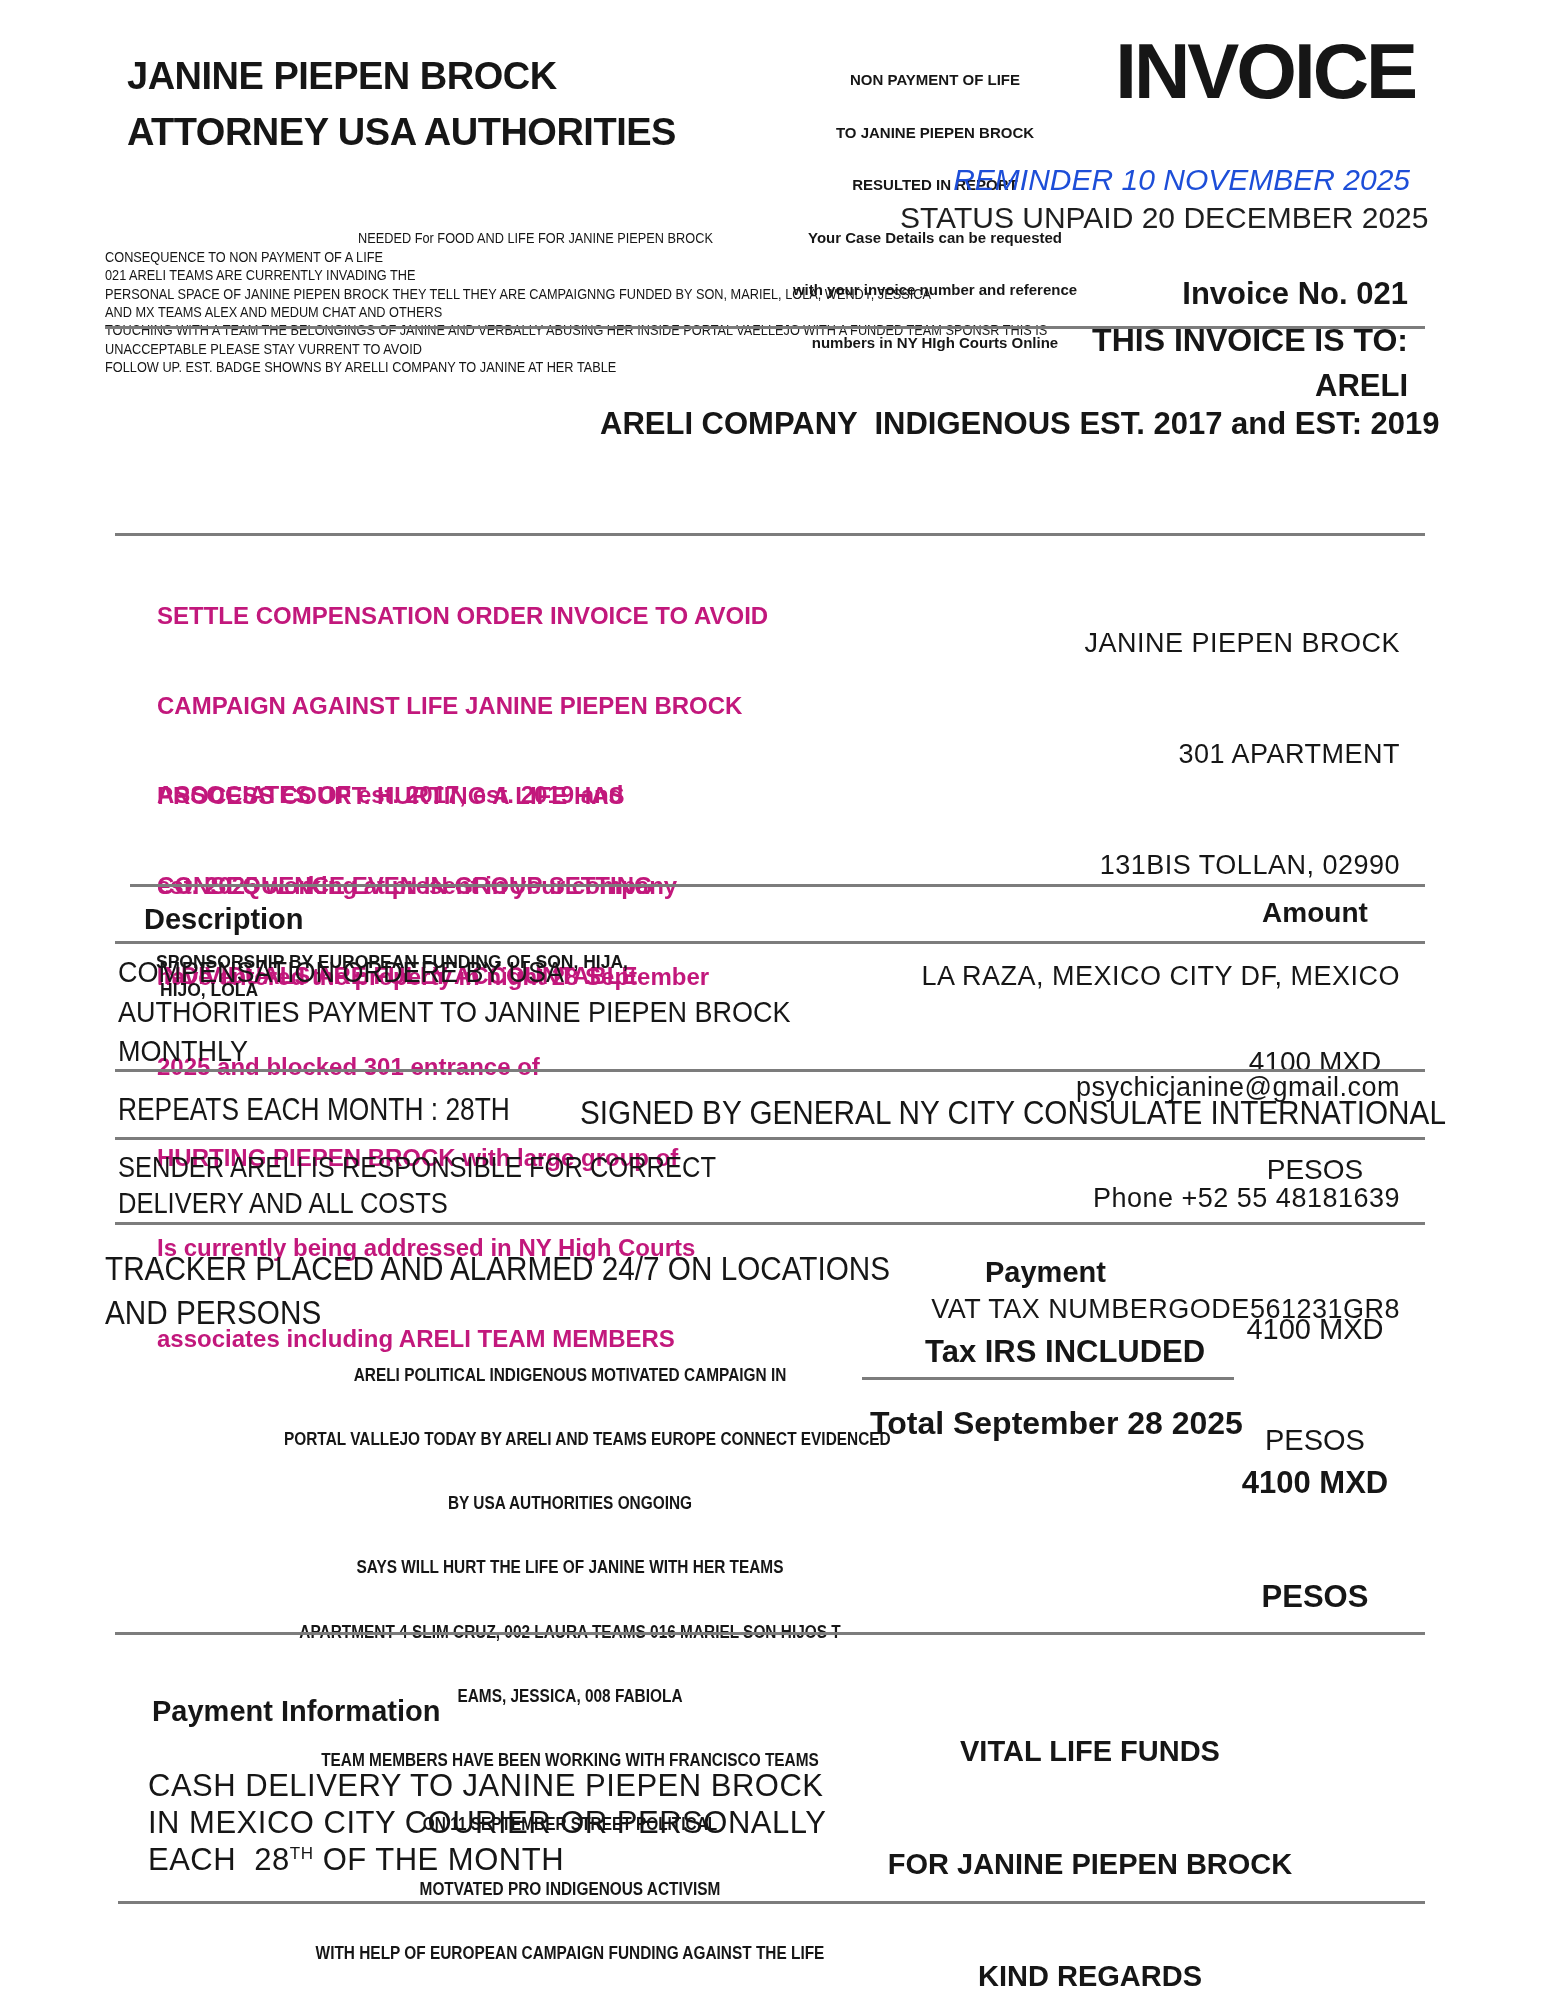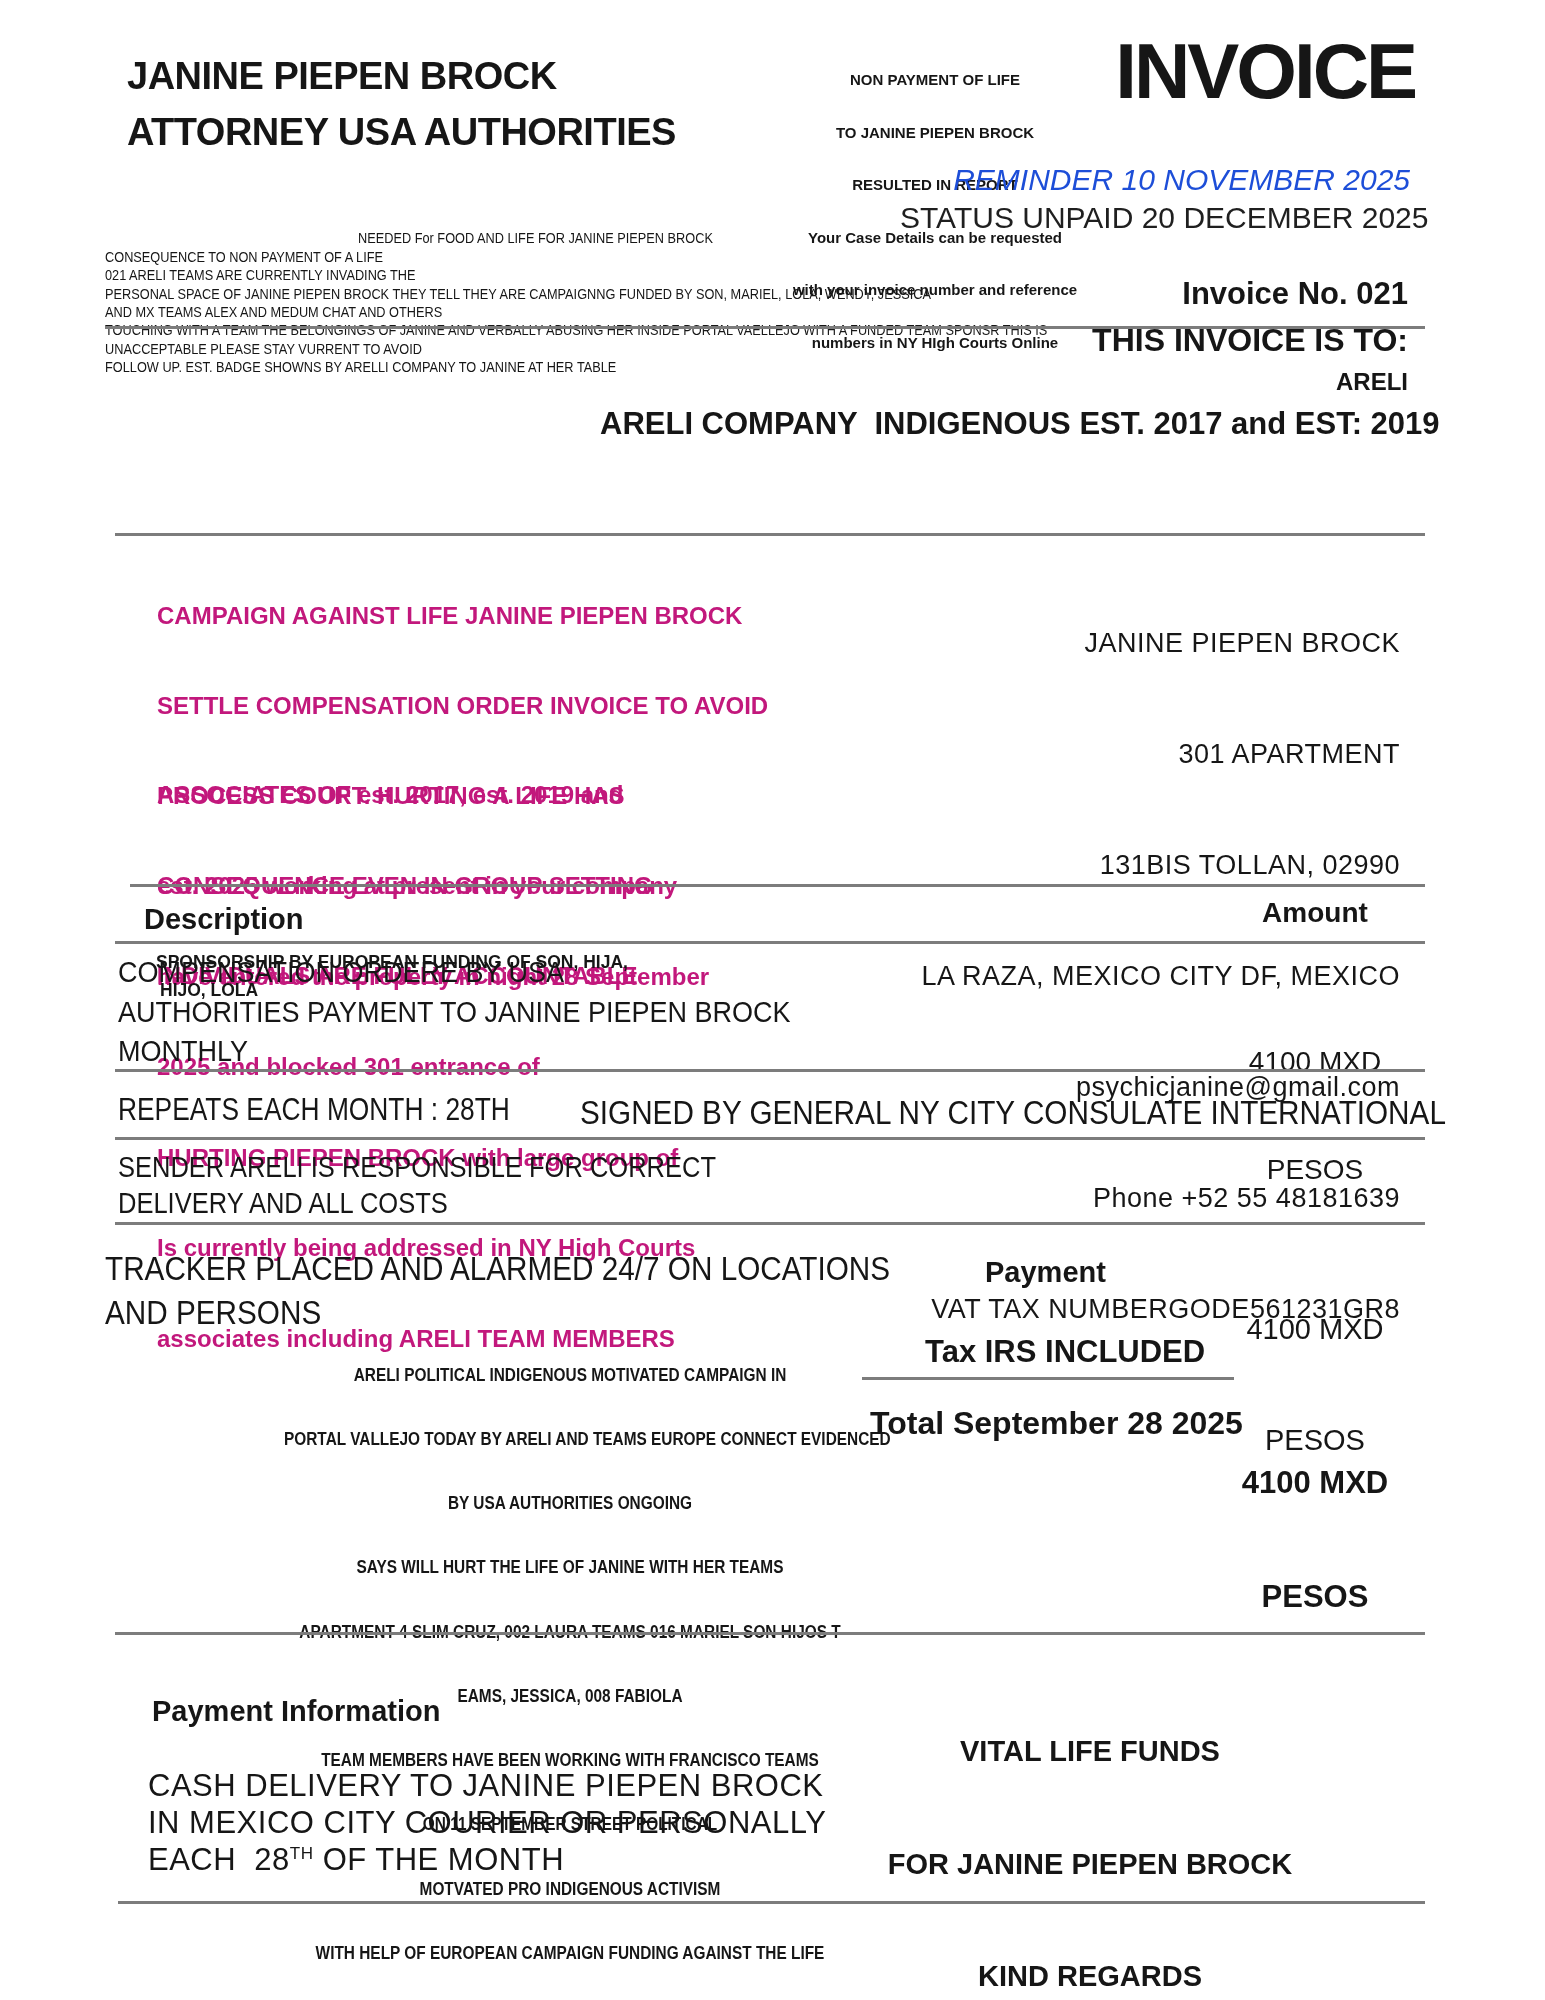--- a/index.html
+++ b/index.html
@@ -47,28 +47,28 @@
   <div class="abs cx85" style="left:105px; top:285px; font-size:15px;">PERSONAL SPACE OF JANINE PIEPEN BROCK THEY TELL THEY ARE CAMPAIGNNG FUNDED BY SON, MARIEL, LOLA, WENDY, JESSICA</div>
   <div class="abs cx85" style="left:105px; top:303px; font-size:15px;">AND MX TEAMS ALEX AND MEDUM CHAT AND OTHERS</div>
   <div class="abs cx85" style="left:105px; top:321px; font-size:15px;">TOUCHING WITH A TEAM THE BELONGINGS OF JANINE AND VERBALLY ABUSING HER INSIDE PORTAL VAELLEJO WITH A FUNDED TEAM SPONSR THIS IS</div>
   <div class="abs cx85" style="left:105px; top:340px; font-size:15px;">UNACCEPTABLE PLEASE STAY VURRENT TO AVOID</div>
   <div class="abs cx85" style="left:105px; top:358px; font-size:15px;">FOLLOW UP. EST. BADGE SHOWNS BY ARELLI COMPANY TO JANINE AT HER TABLE</div>
 
   <div class="rule" style="left:105px; top:326px; width:1320px;"></div>
 
   <div class="abs b right" style="left:600px; top:276px; width:808px; font-size:31px;">Invoice No. 021</div>
   <div class="abs b right" style="left:600px; top:322px; width:808px; font-size:32px;">THIS INVOICE IS TO:</div>
-  <div class="abs b right" style="left:600px; top:368px; width:808px; font-size:24px;text-align:right;">ARELI</div>
+  <div class="abs b right" style="left:600px; top:368px; width:808px; font-size:31px;text-align:right;">ARELI</div>
   <div class="abs b right" style="left:600px; top:406px; width:808px; font-size:31px;">ARELI COMPANY  INDIGENOUS EST. 2017 and EST: 2019</div>
 
   <div class="rule" style="left:115px; top:533px; width:1310px;"></div>
 
   <div class="abs b pink" style="left:157px; top:541px; font-size:24px; line-height:30px;">
+    <div>SETTLE COMPENSATION ORDER INVOICE TO AVOID</div>
     <div>CAMPAIGN AGAINST LIFE JANINE PIEPEN BROCK</div>
-    <div>SETTLE COMPENSATION ORDER INVOICE TO AVOID</div>
     <div>PROCESS COURT. HURTING A LIFE HAS</div>
     <div>CONSEQUENCE EVEN IN GROUP SETTING</div>
     <div>INDIVIDUALS ARE FULLY ACCOUNTABLE</div>
   </div>
 
   <div class="abs b pink" style="left:157px; top:720px; font-size:24px; line-height:30.2px;">
     <div>ASSOCIATES OF est. 2017, est. 2019 and</div>
     <div>est. 2025 working at present in your company</div>
     <div>have entered the property in night 28 September</div>
     <div>2025 and blocked 301 entrance of</div>

